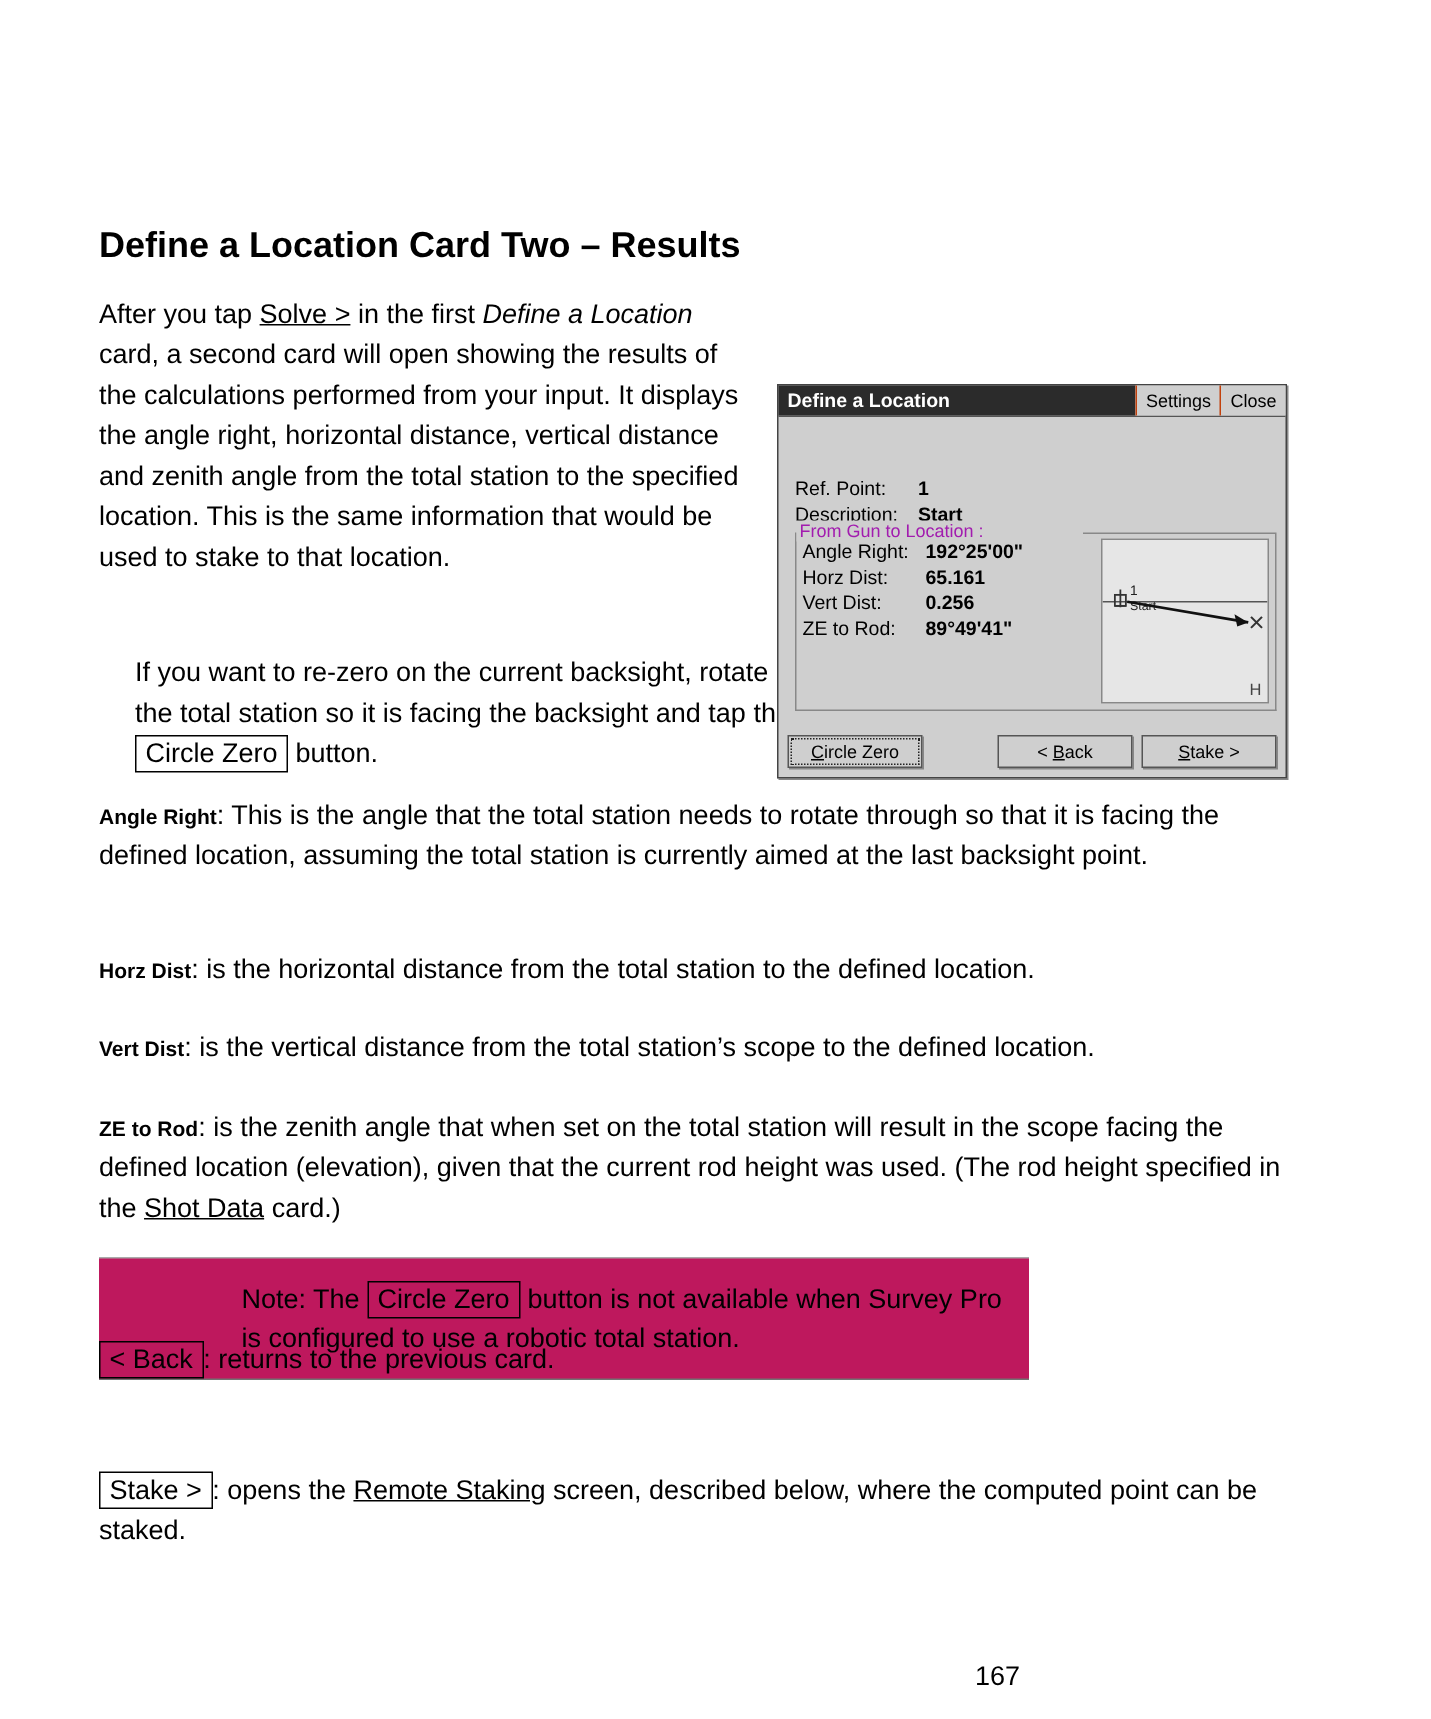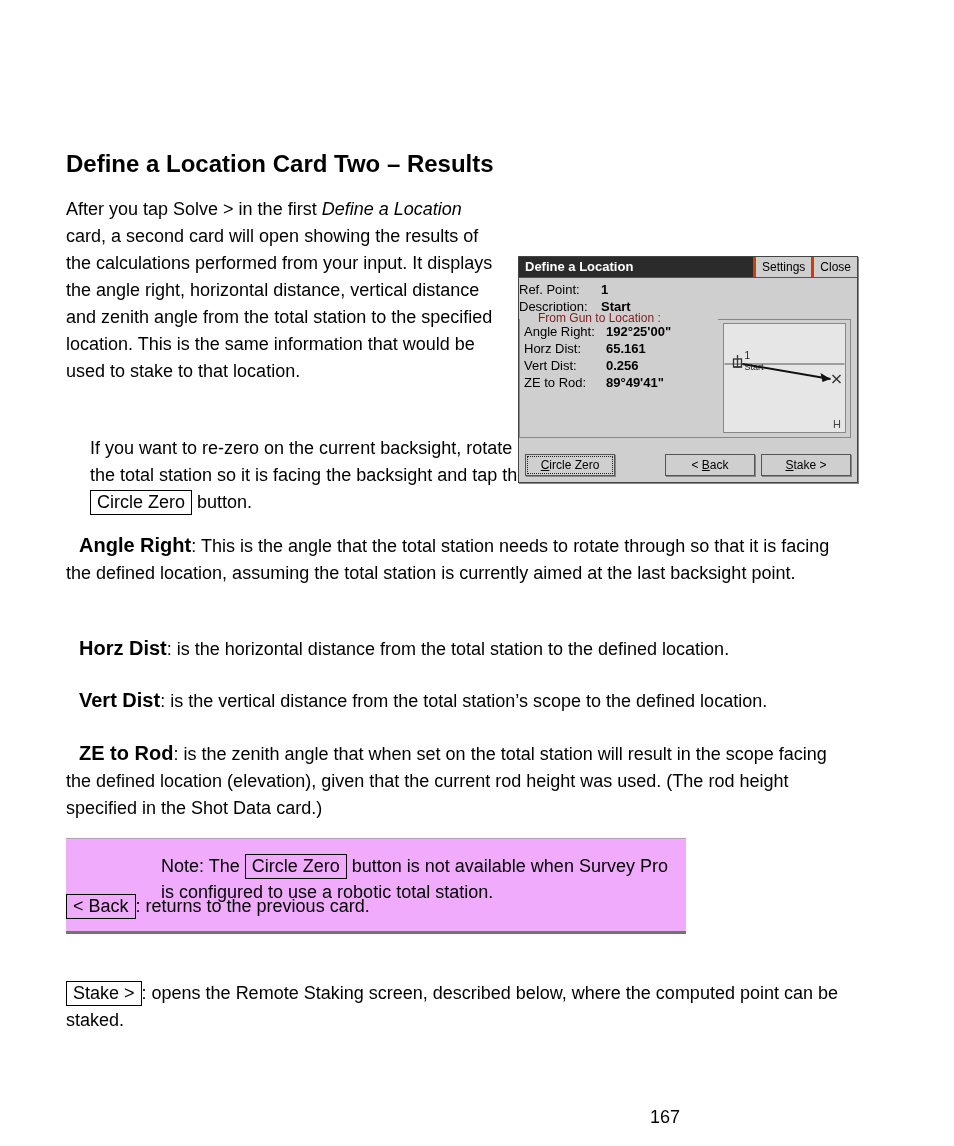--- a/index.html
+++ b/index.html
@@ -9,49 +9,49 @@
     background: #fff;
     font-family: "Segoe UI", "Tahoma", Arial, sans-serif;
     color: #000;
   }
   .page {
     position: relative;
     width: 760px;
     height: 1146px;
   }
   .link {
+    text-decoration: underline;
     color: #000;
   }
   .btn-ref {
     display: inline-block;
     border: 1px solid #000;
     padding: 0 6px;
     line-height: 1.3;
     font-size: 18px;
   }
   .note-box {
-    background: #f0abfc;
-    padding: 14px 18px 26px 95px;
+    background: #be185d;
+    padding: 14px 18px 14px 95px;
     border-top: 1px solid #aaa;
-    border-bottom: 3px solid #737373;
+    border-bottom: 1px solid #737373;
     font-size: 18px;
     line-height: 1.45;
   }
   .body-text {
     font-size: 18px;
     line-height: 1.5;
   }
   .section-heading {
     font-size: 24px;
     font-weight: 600;
   }
   .sub-heading {
     font-weight: 600;
-    font-size: 20px;
-    margin-left: 13px;
+    font-size: 14px;
   }
 
   
   .win {
     position: absolute;
     left: 518px;
     top: 256px;
     width: 338px;
     border: 1px solid #444;
     background: #cfcfcf;
@@ -70,28 +70,29 @@
     flex: 1;
     background: #2b2b2b;
     color: #fff;
     font-weight: bold;
     font-size: 13px;
     padding: 2px 6px;
     line-height: 16px;
   }
   .win-title-btn {
     background: #cfcfcf;
-    border-left: 3px solid #c2410c;
+    border-left: 1px solid #c2410c;
     font-size: 12px;
     padding: 2px 6px;
     line-height: 16px;
     cursor: pointer;
   }
   .win-body {
-    padding: 3px 6px 6px 0;
+    padding: 3px 6px 6px 11px;
+    margin-top: 36px;
   }
   .row {
     display: flex;
     align-items: baseline;
     padding: 1px 0;
   }
   .row .lbl {
     width: 82px;
     font-size: 13px;
   }
@@ -112,25 +113,25 @@
     position: absolute;
     top: 0;
     right: 0;
     height: 0;
     width: 40%;
     border-top: 1px solid #888;
   }
   .group-title-overlay {
     position: absolute;
     top: -8px;
-    left: 16px;
+    left: 0;
     background: #cfcfcf;
     padding: 0 2px;
     font-size: 12px;
-    color: #7f1d1d;
+    color: #a21caf;
   }
   .group-left {
     flex: 0 0 195px;
   }
   .group-right {
     flex: 1;
     border: 1px solid #888;
     background: #e6e6e6;
     position: relative;
     height: 108px;

